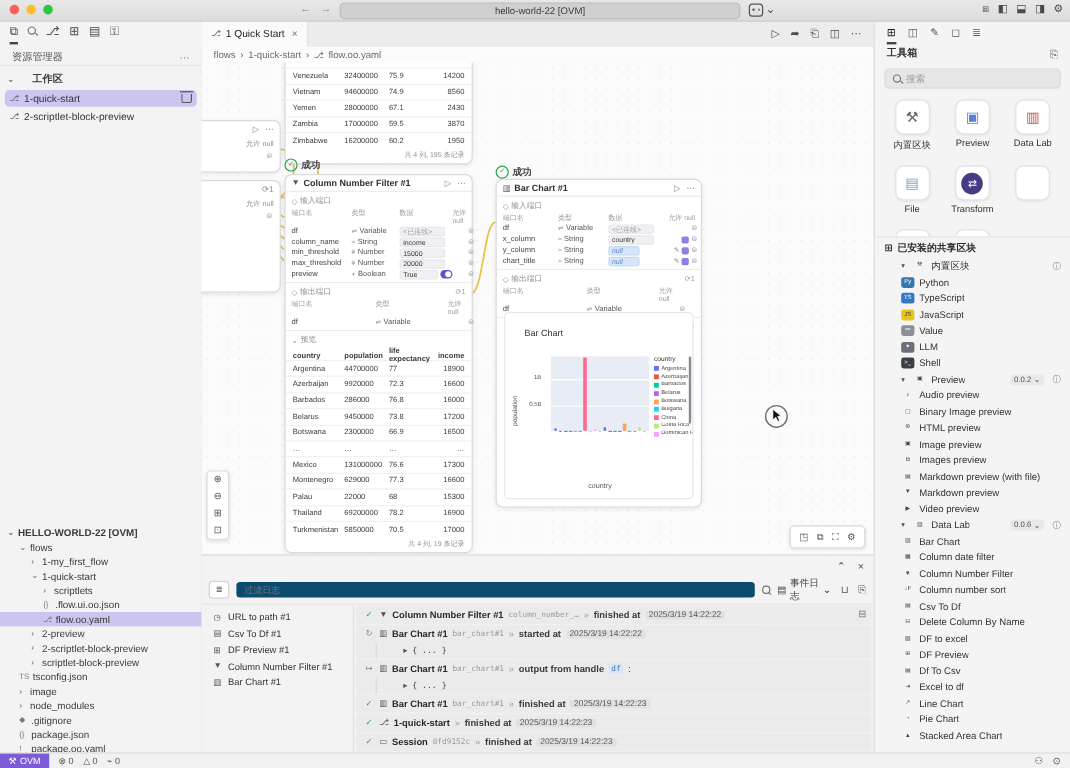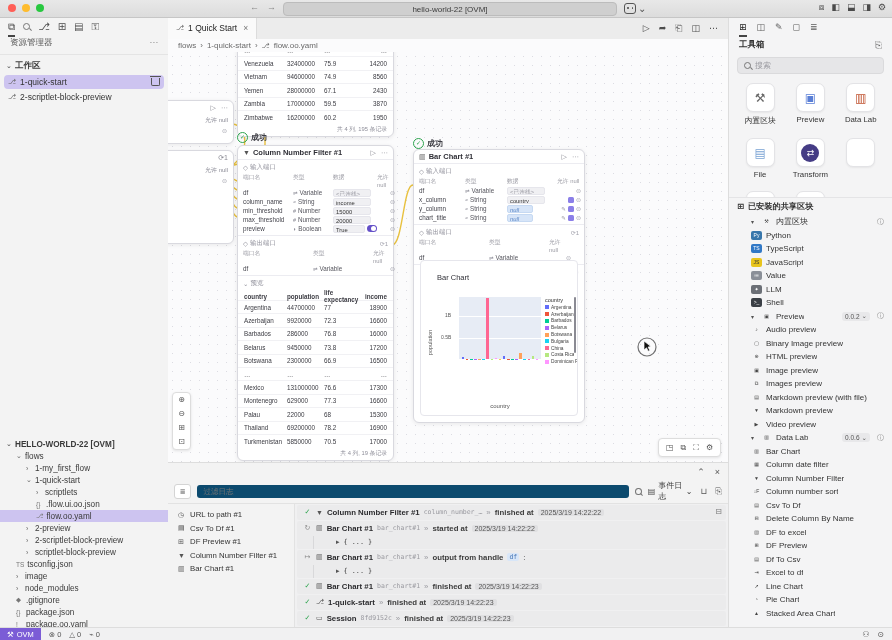--- a/index.html
+++ b/index.html
@@ -14,24 +14,24 @@
   .mascot{position:absolute;left:624px;top:3px;display:flex;align-items:center;gap:2px;color:#555}
   .mascot .face{width:10px;height:9px;border:1px solid #555;border-radius:3px;position:relative}
   .mascot .face::before,.mascot .face::after{content:"";position:absolute;top:3px;width:1.5px;height:1.5px;background:#555;border-radius:50%}
   .mascot .face::before{left:2px}.mascot .face::after{right:2px}
   .tb-right{position:absolute;right:6px;top:2px;display:flex;gap:7px;color:#4a4a4a;font-size:9px}
   
   .sidebar{position:absolute;left:0;top:17px;width:168px;bottom:12px;background:#f3f3f3;border-right:1px solid #ddd}
   .act-row{height:20px;display:flex;align-items:center;gap:8px;padding:0 8px;color:#4c4c4c;font-size:10px}
   .act-row .act{position:relative;height:20px;line-height:20px}
   .act-row .act.on::after{content:"";position:absolute;left:0;right:0;bottom:0;height:2px;background:#444}
-  .exp-head{height:17px;display:flex;align-items:flex-start;padding:0 10px;font-size:8.5px;color:#555}
+  .exp-head{height:17px;display:flex;align-items:flex-end;padding:0 10px;font-size:8.5px;color:#555}
   .exp-head .more{margin-left:auto;color:#888}
   .sect{border-top:1px solid #e4e4e4;padding:3px 0}
-  .sect-head{display:flex;align-items:center;gap:3px;padding:2px 6px;font-size:8.5px;font-weight:bold;color:#3c3c3c}
+  .sect-head{display:flex;align-items:center;gap:15px;padding:2px 6px;font-size:8.5px;font-weight:bold;color:#3c3c3c}
   .ws-item{display:flex;align-items:center;gap:4px;height:14px;margin:1px 4px;padding:0 4px;border-radius:4px;font-size:8.5px;color:#333}
   .ws-item.sel{background:#cdc4f0}
   .ws-item .trash{margin-left:auto;width:7px;height:7px;border:1px solid #555;border-top:none;border-radius:0 0 2px 2px;position:relative}
   .ws-item .trash::before{content:"";position:absolute;top:-2.5px;left:-2px;right:-2px;height:1.2px;background:#555}
   .tree{position:absolute;left:0;top:421px;right:0}
   .trow{display:flex;align-items:center;gap:3px;height:12px;font-size:8.2px;color:#3a3a3a;white-space:nowrap;overflow:hidden}
   .trow.b{font-weight:bold}
   .trow.sel{background:#cdc4f0}
   .trow .chev{color:#666;font-size:7px;width:6px}
   .trow .ficon{color:#777;font-size:6.5px;min-width:7px}

